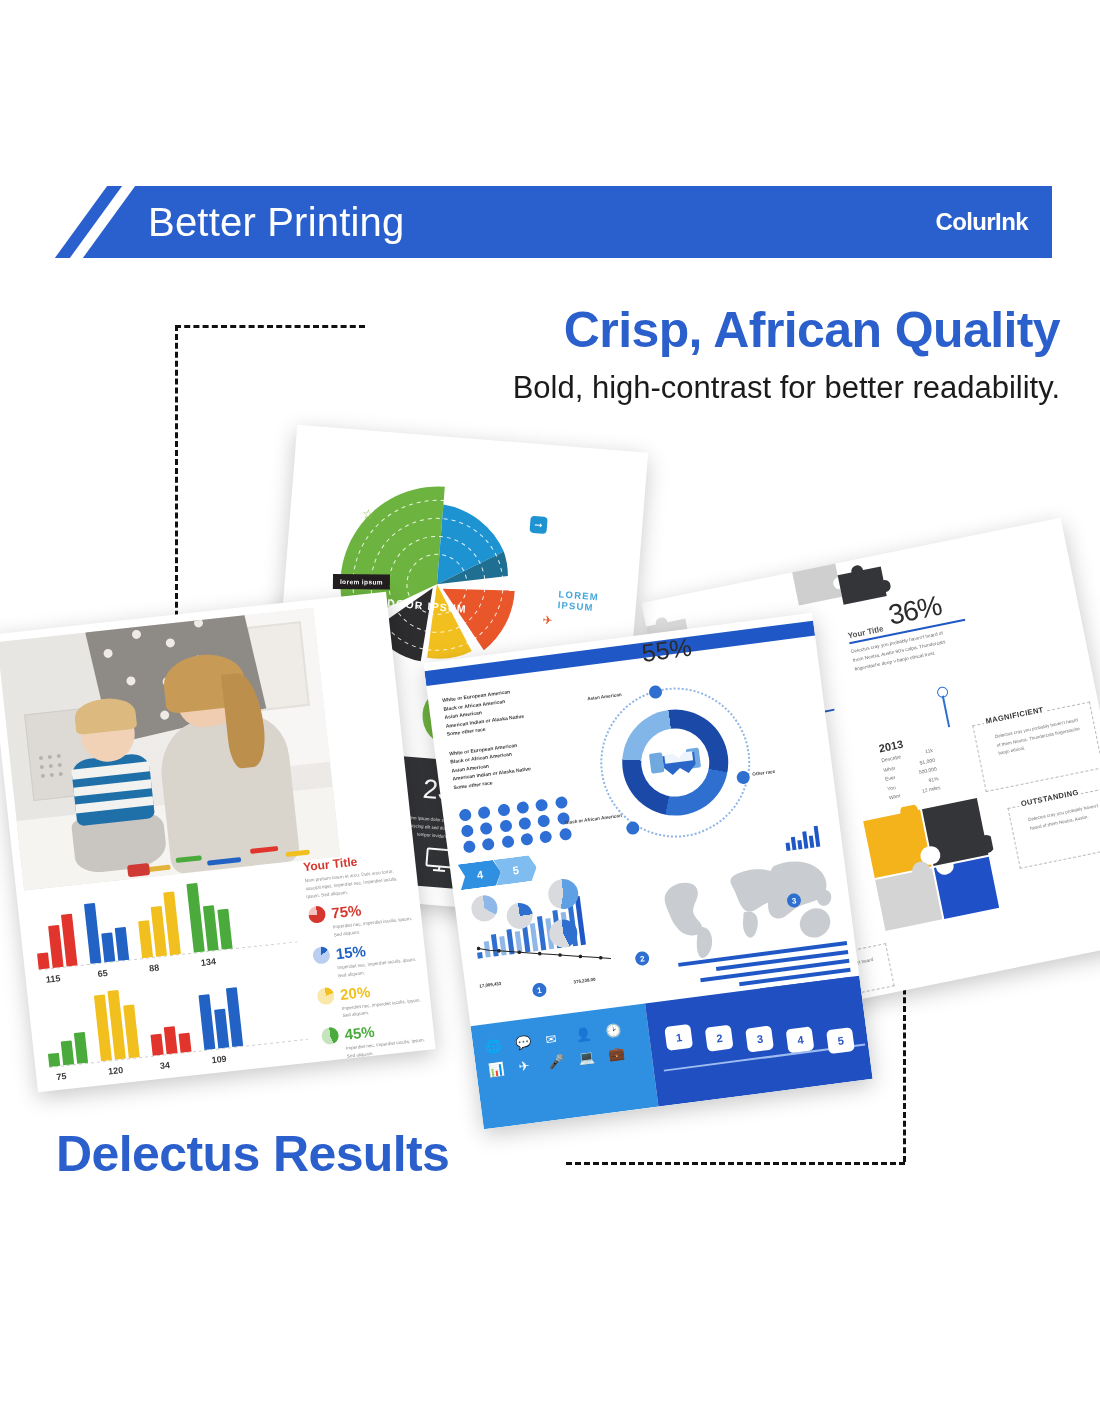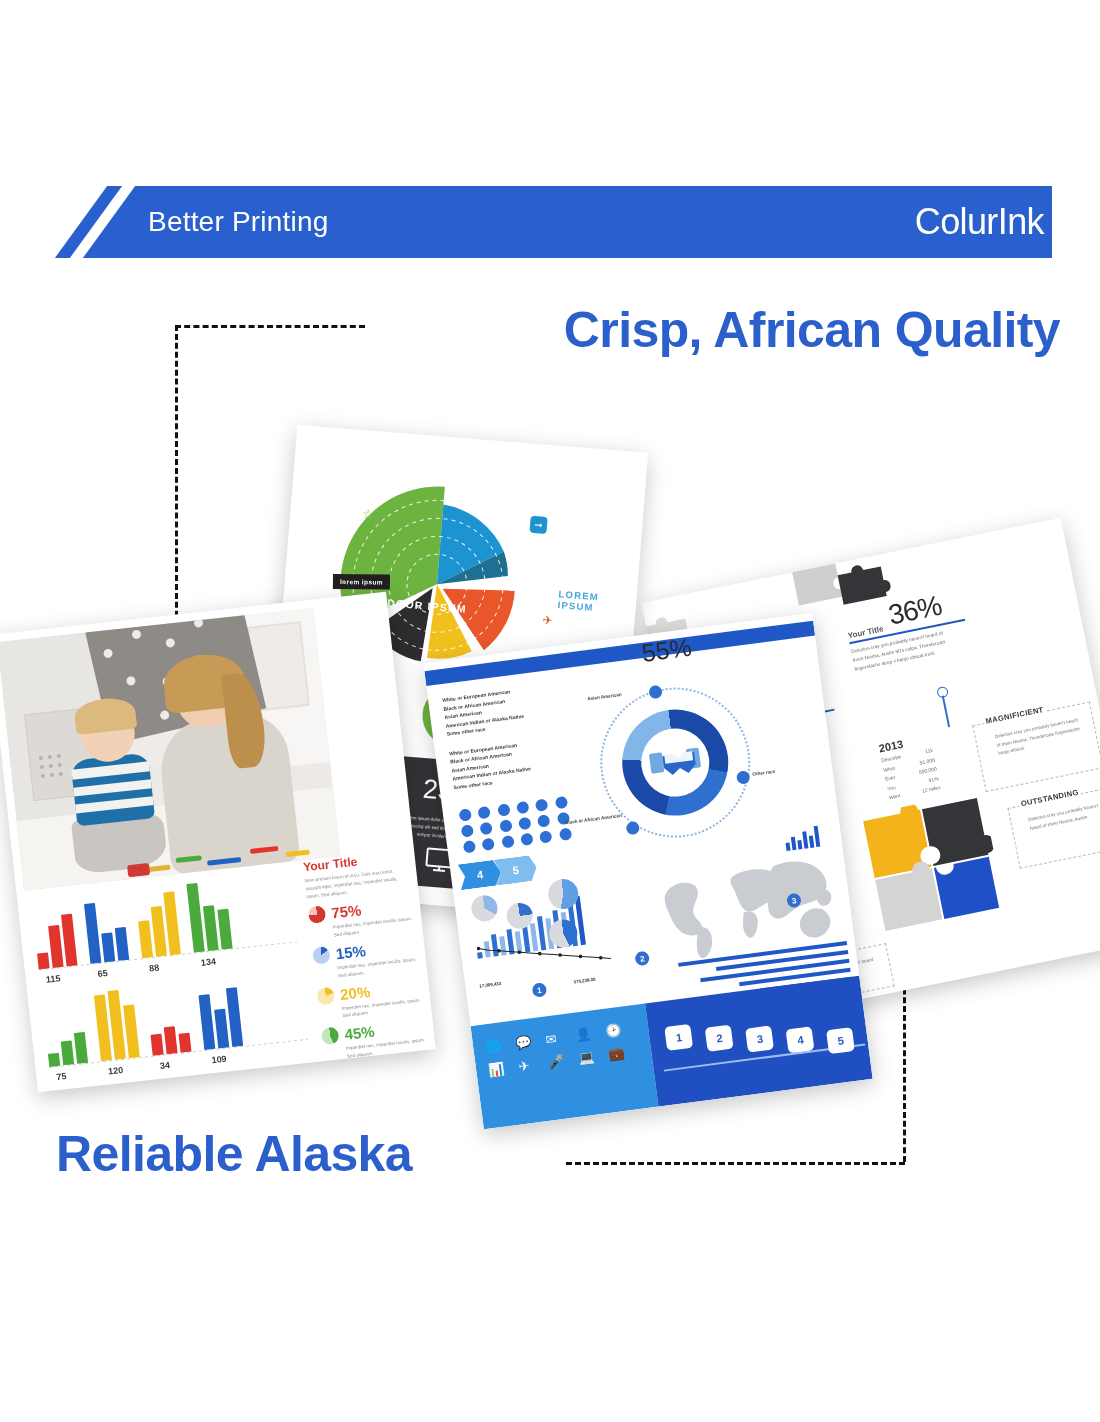--- a/index.html
+++ b/index.html
@@ -9,23 +9,23 @@
   
   .banner-wrap{position:absolute;left:48px;top:186px;width:1004px;height:72px;}
   .banner-slab{position:absolute;left:0;top:0;width:100%;height:100%;
       background:#2A60CE;
       clip-path:polygon(52px 0, 100% 0, 100% 100%, 0 100%);}
   .banner-stripe{position:absolute;top:0;height:100%;width:13px;background:#ffffff;
       transform:skewX(-36deg);}
   .stripe-a{left:20px;}
   .stripe-b{left:48px;}
   .banner-title{position:absolute;left:100px;top:50%;transform:translateY(-50%);
-      color:#ffffff;font-size:28px;letter-spacing:.2px;white-space:nowrap;}
-  .banner-logo{position:absolute;right:8px;top:50%;transform:translateY(-50%);
-      color:#ffffff;font-size:36px;font-weight:normal;letter-spacing:-.6px;white-space:nowrap;}
+      color:#ffffff;font-size:40px;letter-spacing:.2px;white-space:nowrap;}
+  .banner-logo{position:absolute;right:24px;top:50%;transform:translateY(-50%);
+      color:#ffffff;font-size:24px;font-weight:bold;letter-spacing:-.6px;white-space:nowrap;}
 
   
   .head-top{position:absolute;left:380px;top:304px;width:680px;text-align:right;}
   .h1-blue{color:#2B5FCB;font-size:50px;font-weight:bold;line-height:1.06;white-space:nowrap;
       letter-spacing:-.6px;}
   .h2-dark{color:#1b1b1b;font-size:31px;line-height:1.2;white-space:nowrap;margin-top:12px;}
 
   .head-bot{position:absolute;left:56px;top:1128px;width:860px;text-align:left;}
   .h1b{color:#2B5FCB;font-size:50px;font-weight:bold;line-height:1.05;letter-spacing:-.6px;
        white-space:nowrap;}
@@ -200,24 +200,25 @@
 <div class="banner-wrap">
   <div class="banner-slab"></div>
   <div class="banner-stripe stripe-a"></div>
   <div class="banner-stripe stripe-b"></div>
   <div class="banner-title">Better Printing</div>
   <div class="banner-logo">ColurInk</div>
 </div>
 
 <div class="head-top">
   <div class="h1-blue">Crisp, African Quality</div>
+  <div class="h2-dark">Bold, high-contrast for better readability.</div>
 </div>
 
 <div class="head-bot">
-  <div class="h1b">Reliable Alaska</div>
+  <div class="h1b">Delectus Results</div>
 </div>
 
 <div class="dash-h" style="left:175px;top:325px;width:190px;"></div>
 <div class="dash-v" style="left:175px;top:325px;height:390px;"></div>
 <div class="pin" style="left:164px;top:708px;"></div>
 
 <div class="pin" style="left:893px;top:946px;"></div>
 <div class="dash-v" style="left:903px;top:962px;height:200px;"></div>
 <div class="dash-h" style="left:566px;top:1162px;width:339px;"></div>
 

